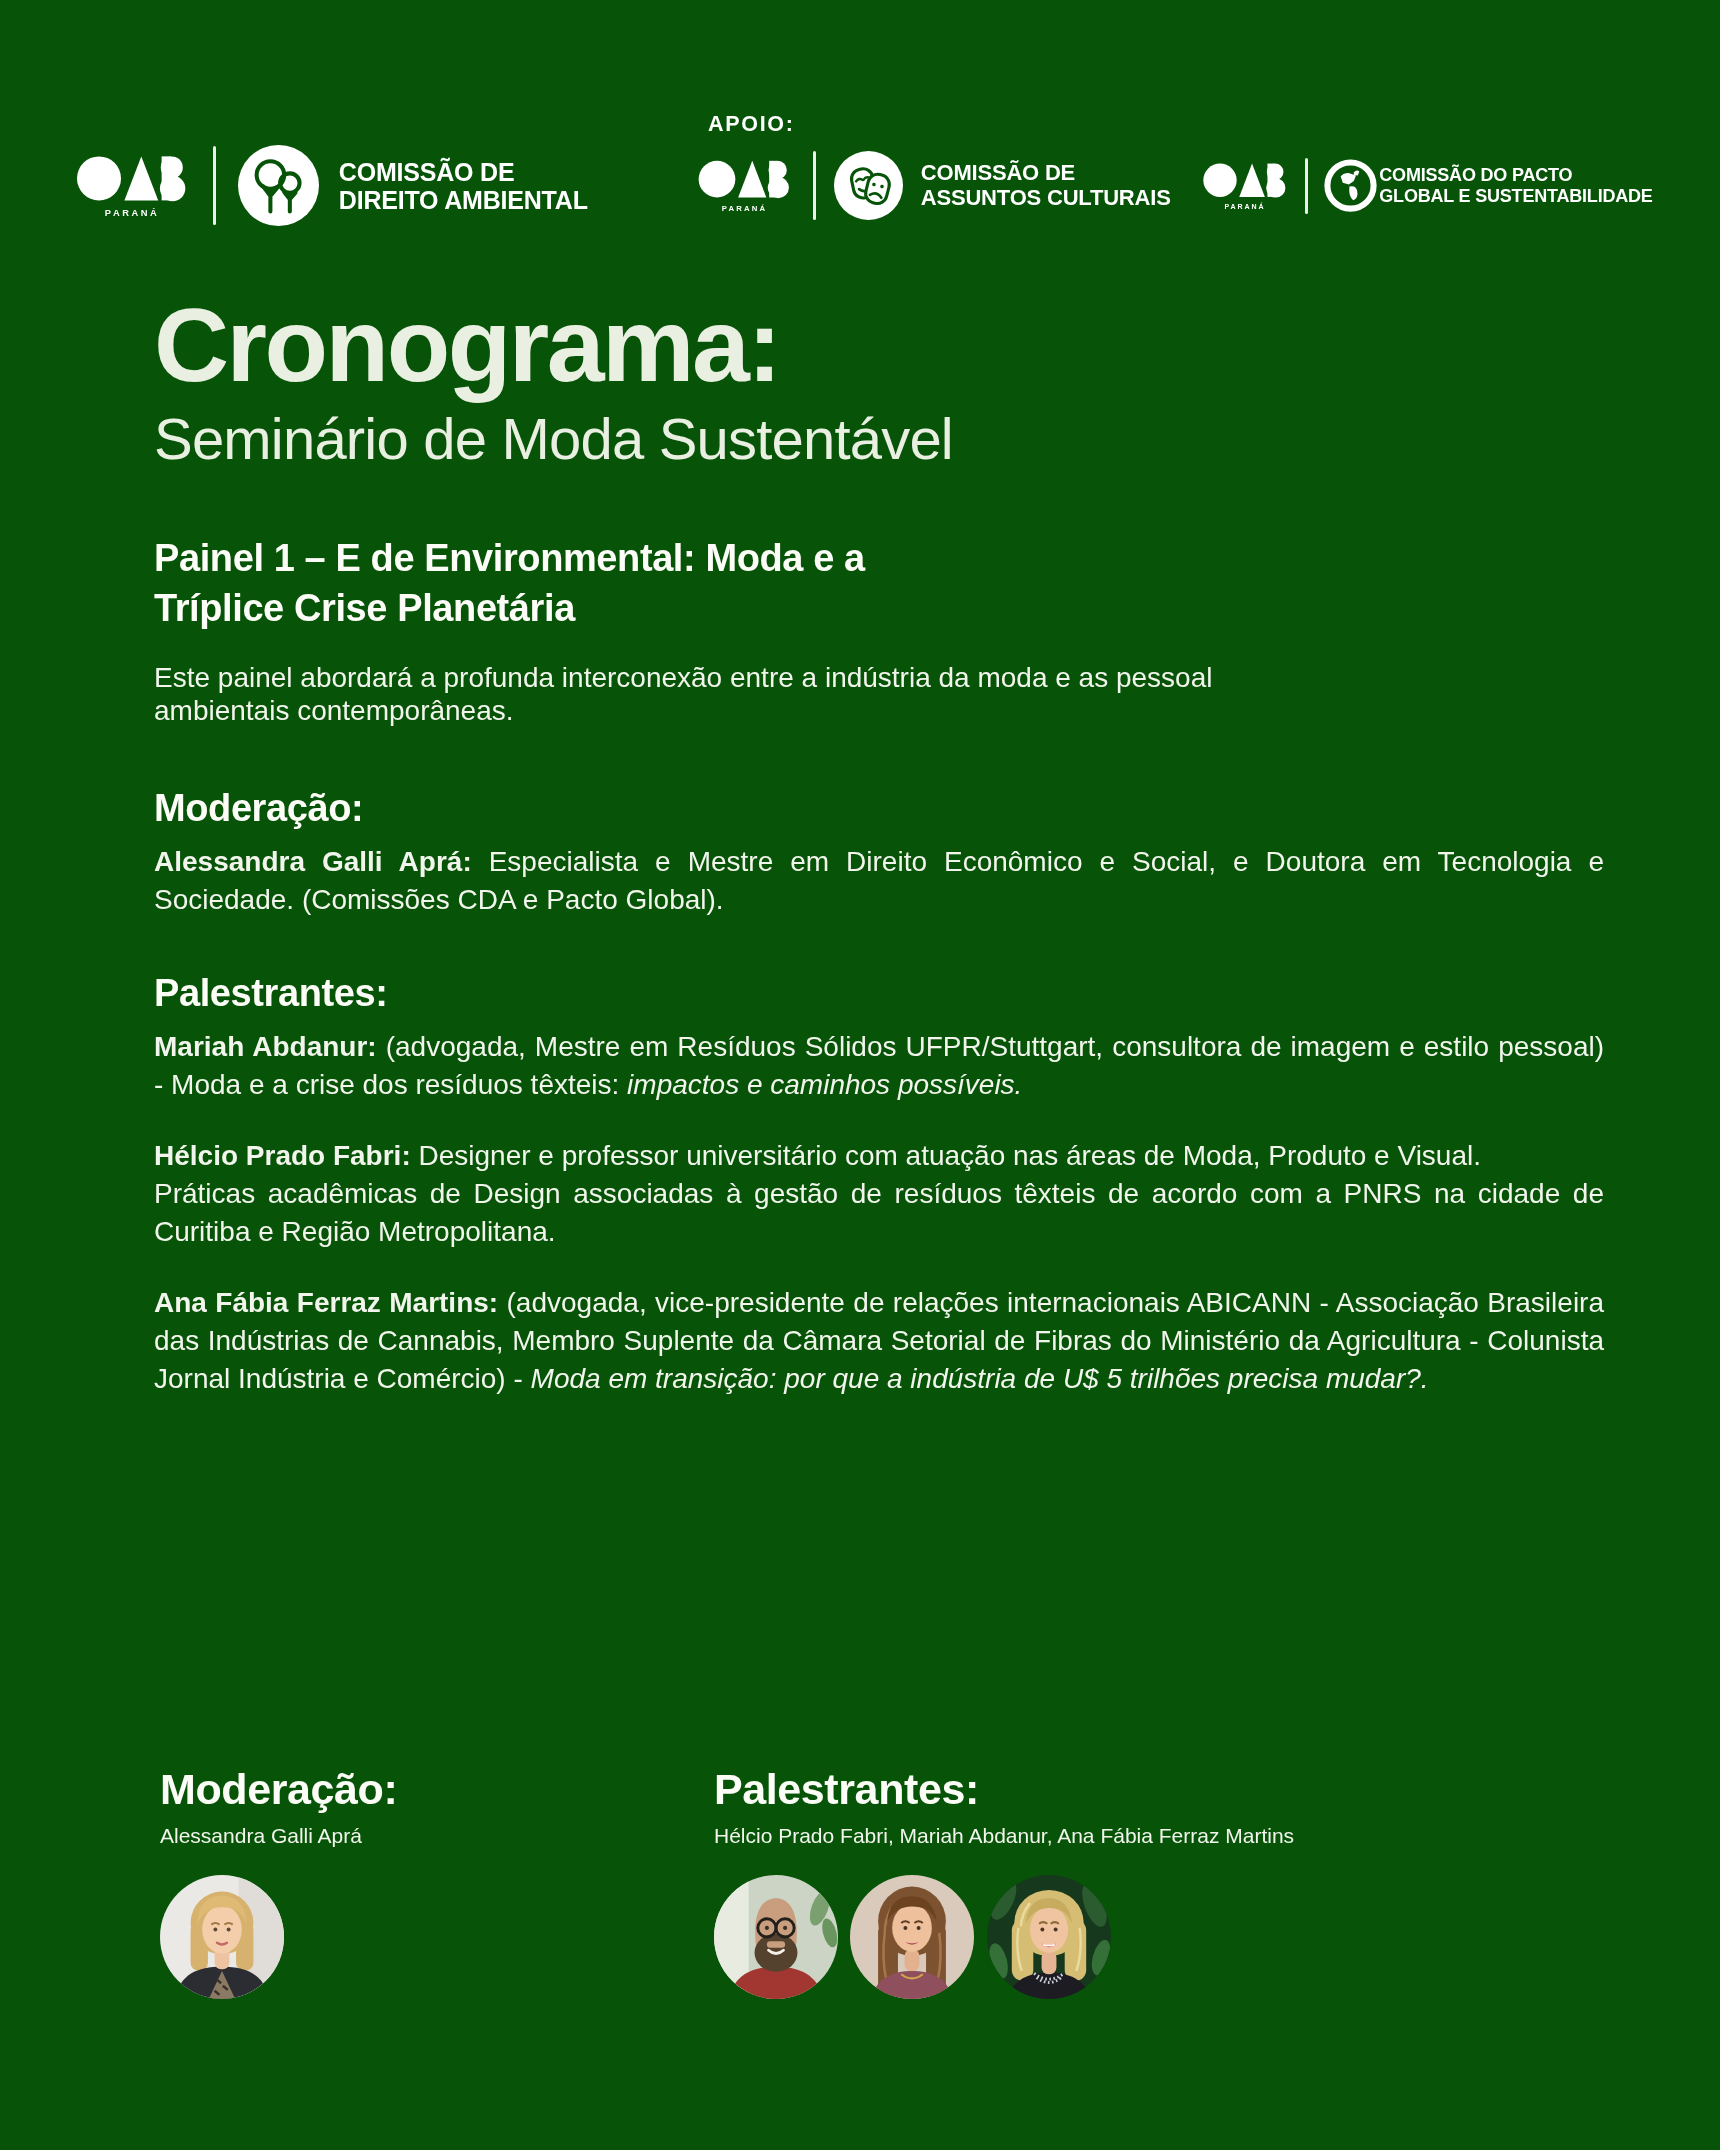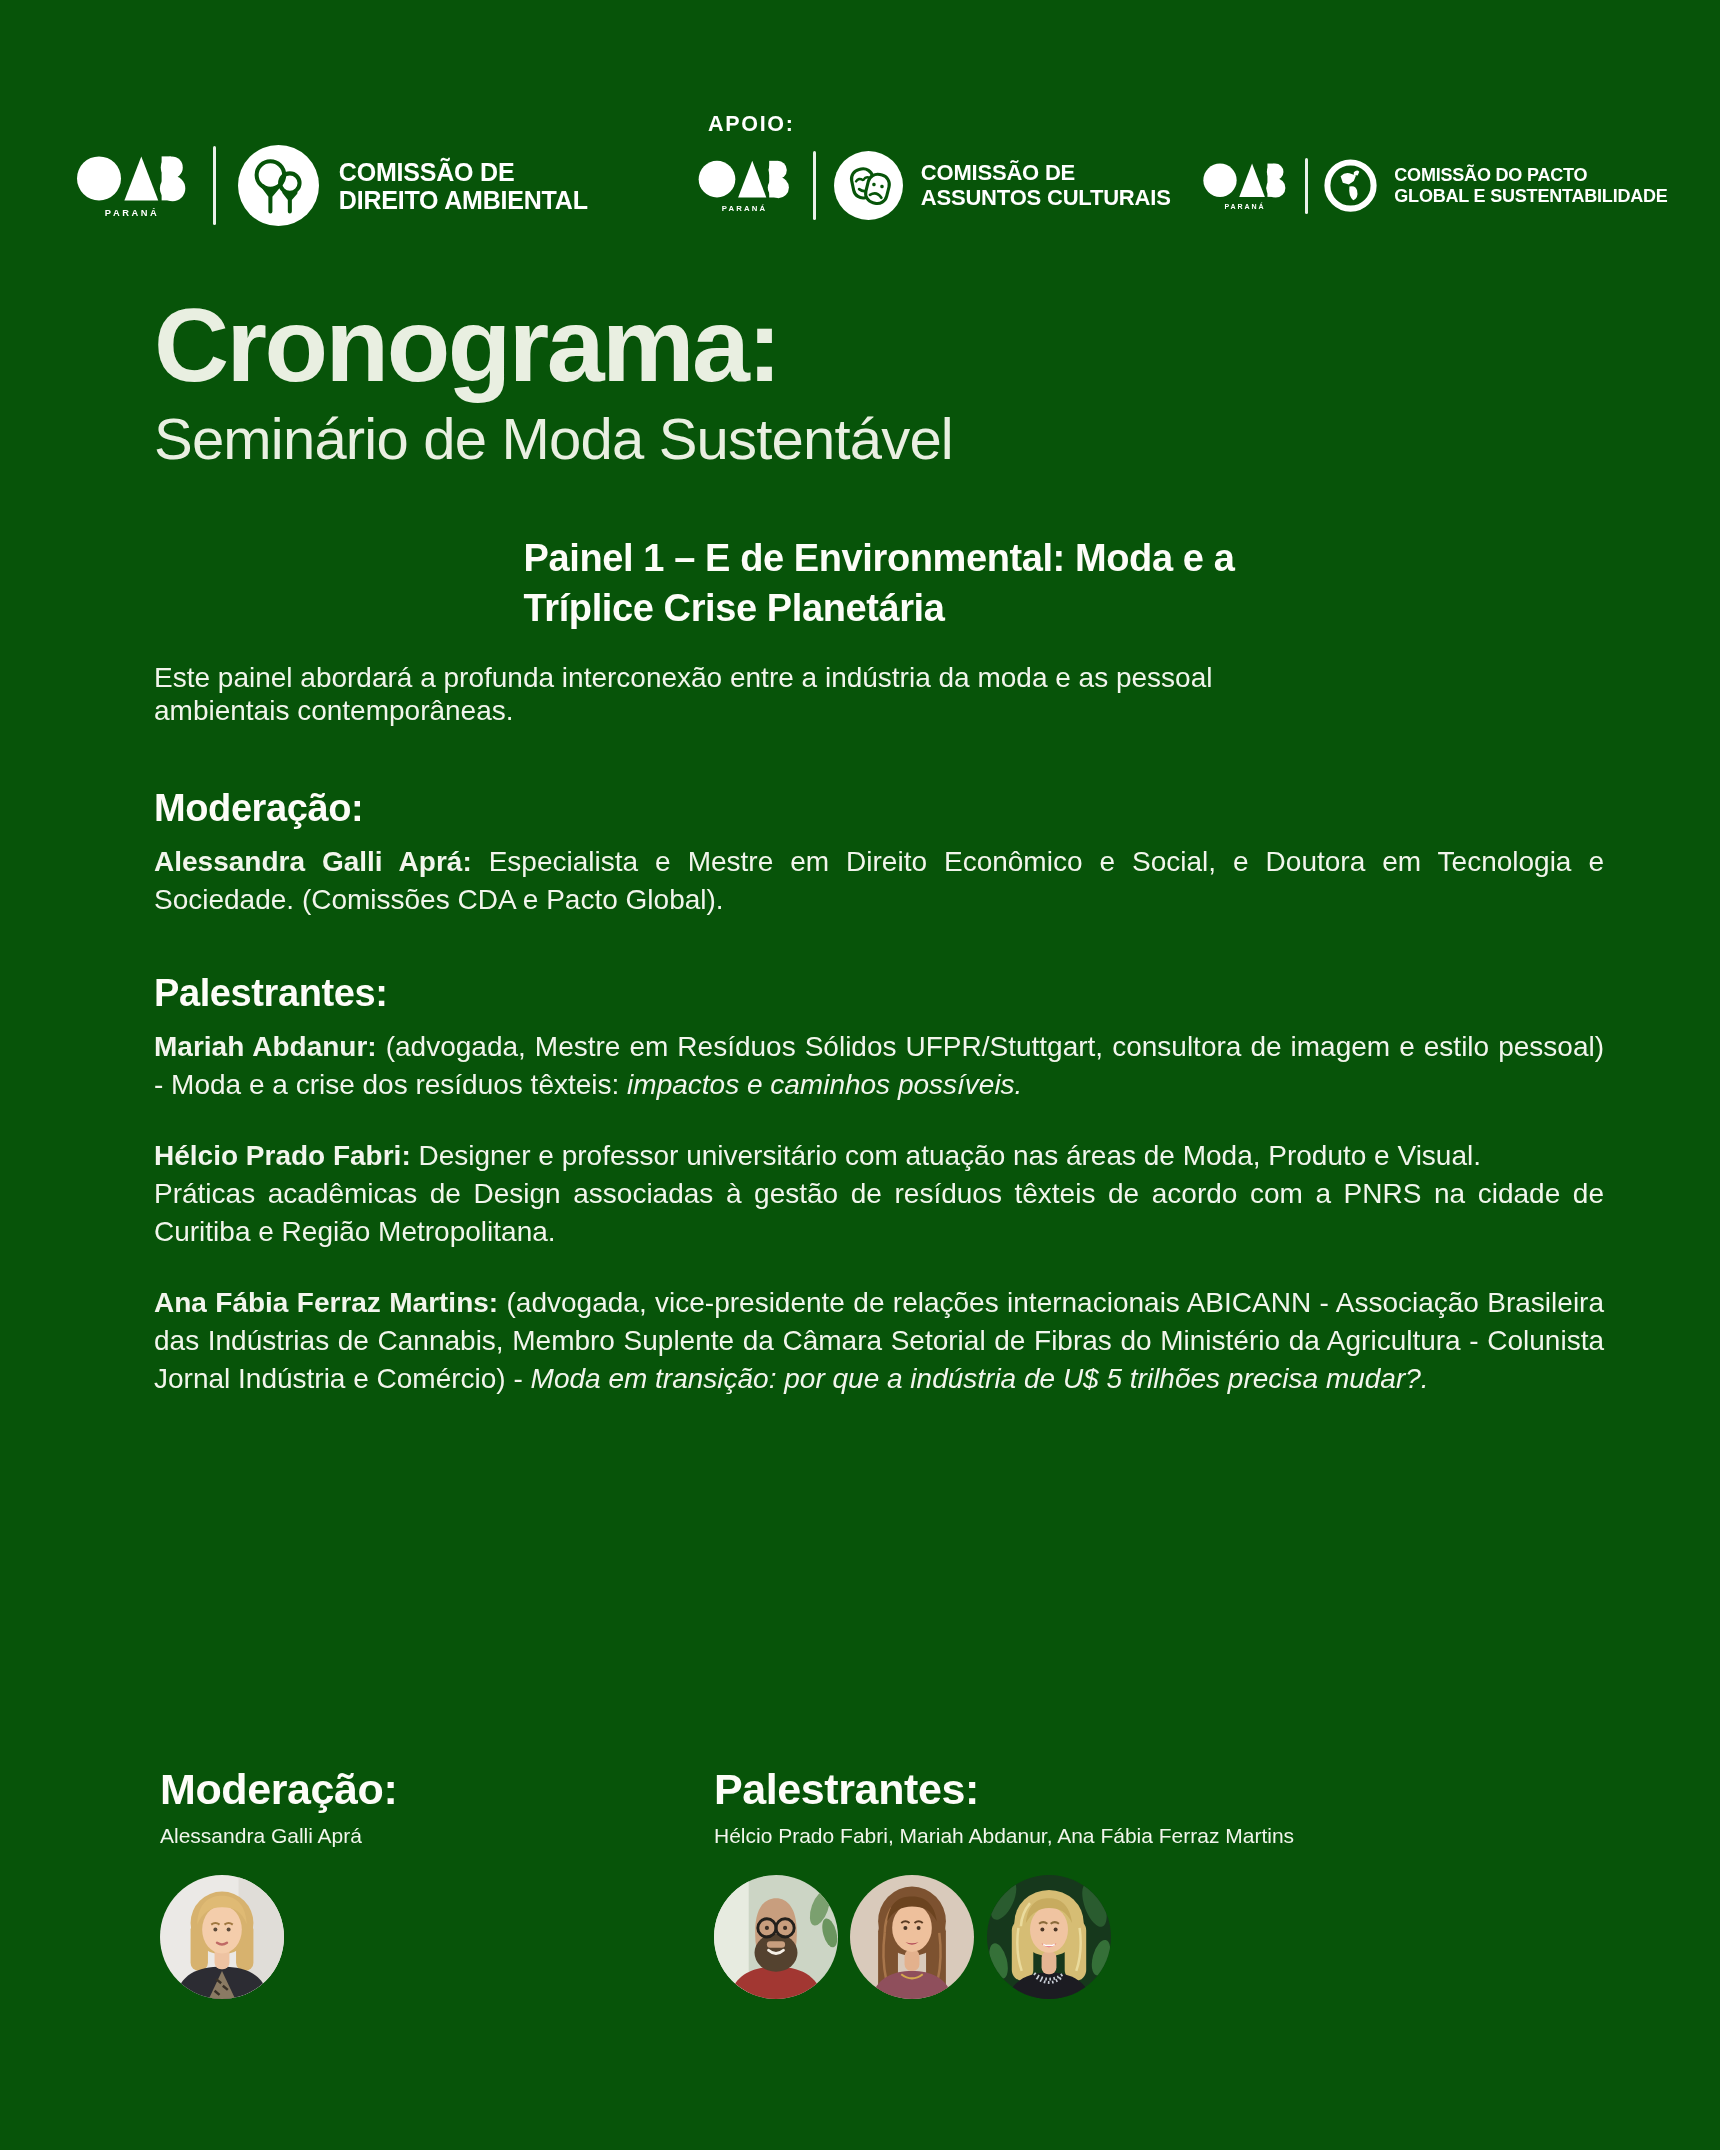--- a/index.html
+++ b/index.html
@@ -21,26 +21,26 @@
   .lg1{left:76px;}  .lg2{left:698px;} .lg3{left:1203px;}
   .oab{display:flex;flex-direction:column;align-items:flex-end;}
   .divider{width:3.3px;background:rgba(255,255,255,.92);border-radius:1.7px;}
   .lg1 .divider{height:79px;margin:0 21.5px 0 25px;}
   .lg2 .divider{height:69px;margin:0 18px 0 21.5px;}
   .lg3 .divider{height:56px;margin:0 15px 0 18px;}
   .badge{flex:0 0 auto;}
   .commission{font-weight:bold;text-transform:uppercase;letter-spacing:-0.2px;line-height:1.12;color:#fff;}
   .lg1 .commission{font-size:25px;margin-left:20px;}
   .lg2 .commission{font-size:22px;margin-left:18px;}
-  .lg3 .commission{font-size:18px;margin-left:16px;}
+  .lg3 .commission{font-size:18px;margin-left:1px;}
   
   .content{padding:0 117px 0 154px;}
   h1.page-title{font-size:104px;font-weight:bold;letter-spacing:-2.5px;line-height:1;margin-top:20px;color:var(--title);}
   .subtitle{font-size:58px;font-weight:normal;letter-spacing:-0.8px;margin-top:8px;color:var(--title);}
-  .panel-row{display:flex;justify-content:center;align-items:flex-start;margin-top:61px;}
+  .panel-row{display:flex;justify-content:flex-start;align-items:flex-start;margin-top:61px;}
   .panel-heading{font-size:38px;font-weight:bold;line-height:50px;letter-spacing:-0.4px;white-space:pre-line;color:#fdfdf8;}
   .schedule{text-align:right;font-size:40px;line-height:58px;color:#fdfdf8;white-space:nowrap;}
   .schedule b{font-weight:bold;letter-spacing:-0.4px;}
   .panel-description{margin-top:28px;font-size:28px;line-height:33px;max-width:1191px;color:var(--ink);}
   .section-heading{font-size:38px;font-weight:bold;letter-spacing:-0.4px;margin-top:60px;color:#fdfdf8;}
   .section-heading.speakers{margin-top:53px;}
   p.person{margin-top:13.2px;font-size:28px;line-height:38px;text-align:justify;color:var(--ink);}
   p.person + p.person{margin-top:33px;}
   p.person strong{font-weight:bold;}
   p.person .bio{white-space:pre-line;}

